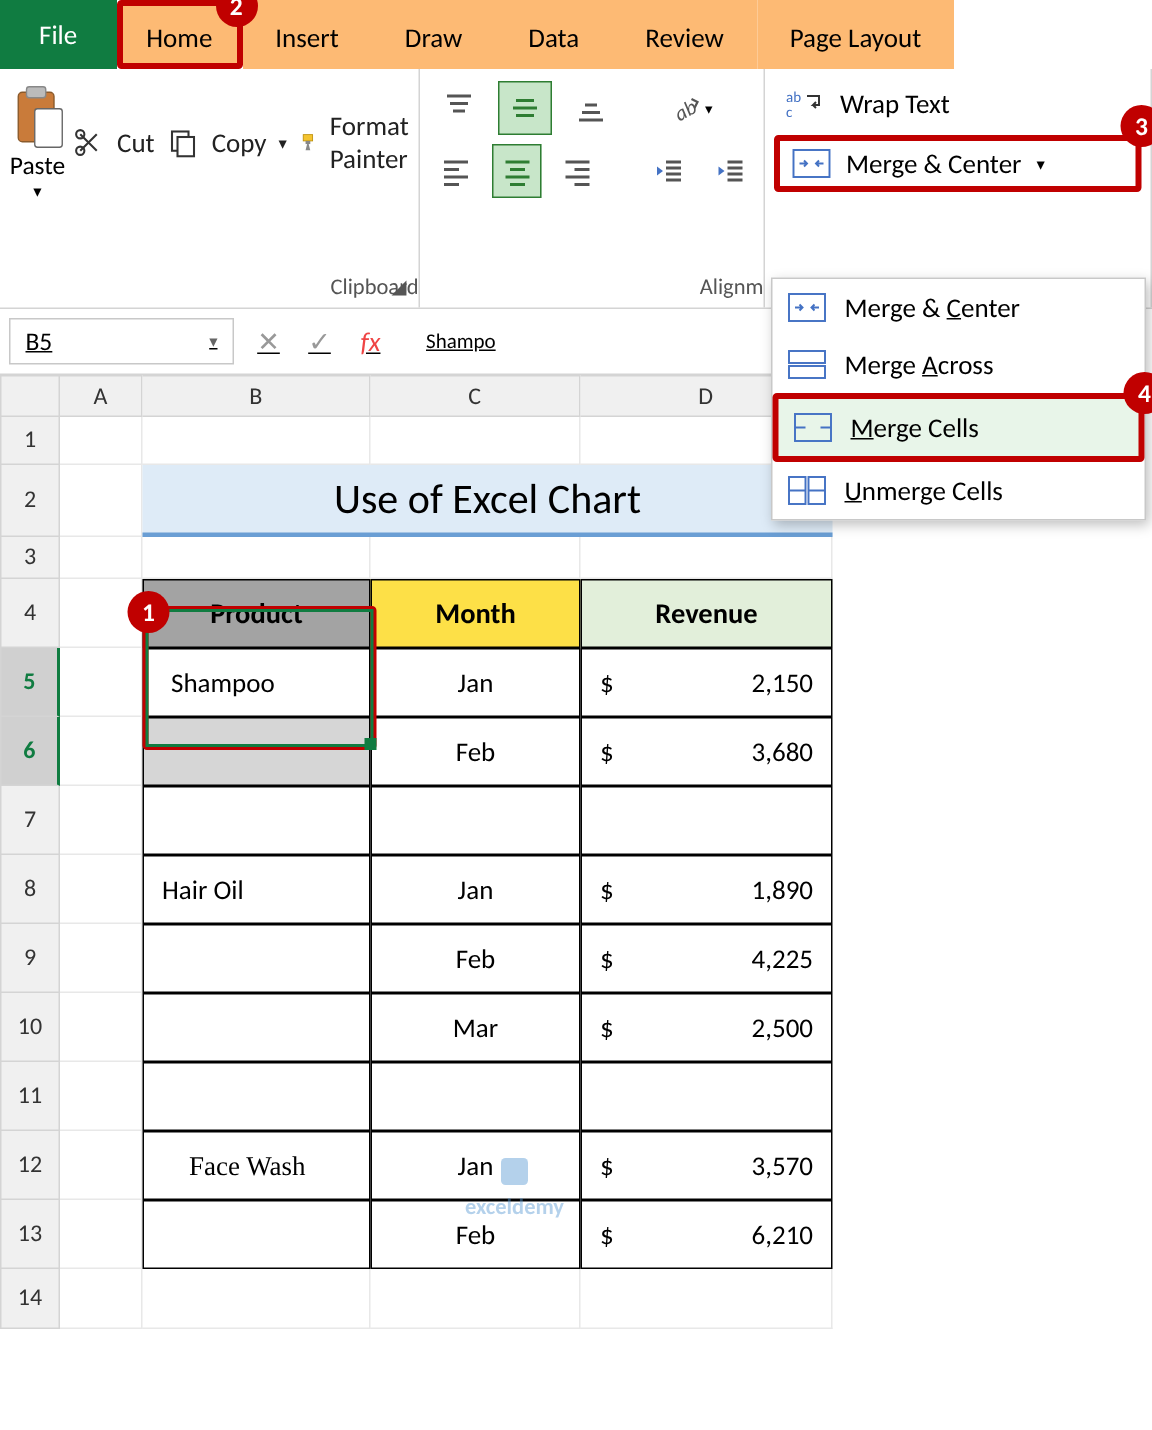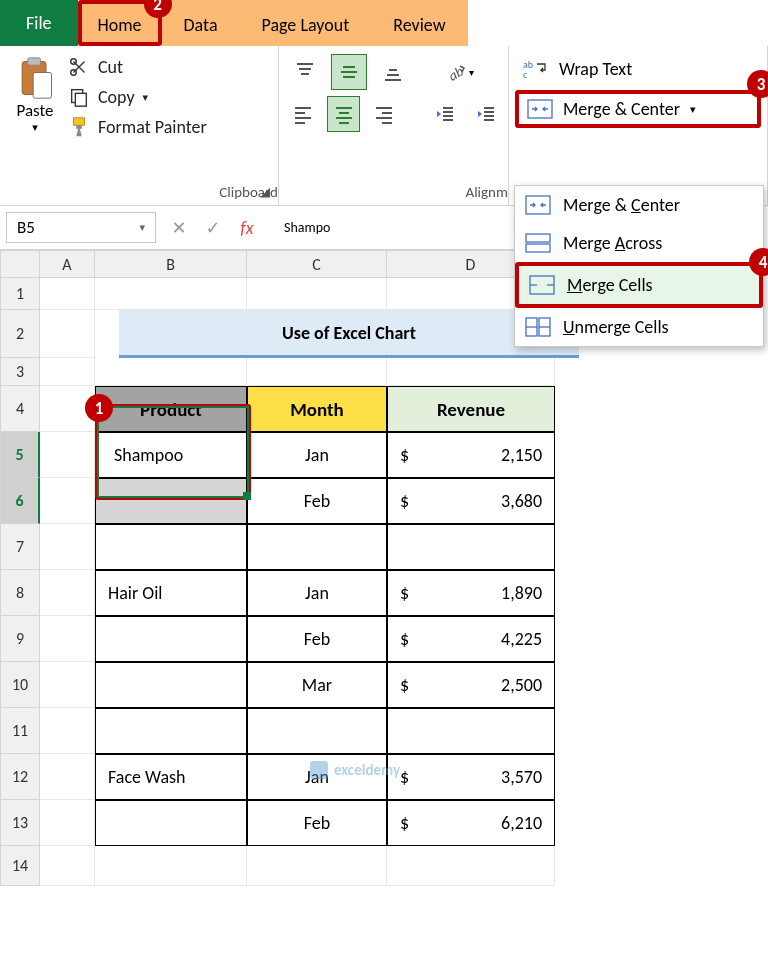--- a/index.html
+++ b/index.html
@@ -16,59 +16,59 @@
 
 
 .ribbon-body { display: flex; background: #fff; border-bottom: 1px solid #d4d4d4; height: 160px; position: relative; }
 .group { border-right: 1px solid #d4d4d4; padding: 4px 6px; display: flex; flex-direction: column; position: relative; }
 .group-label { position: absolute; bottom: 4px; left: 0; right: 0; text-align: right; font-size: 15px; color: #555; }
 .group-launcher { position: absolute; bottom: 6px; right: 8px; font-size: 13px; color: #555; }
 
 .clipboard-grp { width: 280px; }
 .paste-btn { display: flex; flex-direction: column; align-items: center; width: 58px; padding-top: 6px; }
 .paste-icon { width: 38px; height: 44px; }
-.clip-right { display: flex; flex-direction: column; gap: 8px; padding-top: 6px; }
+.clip-right { display: flex; flex-direction: row; gap: 8px; padding-top: 6px; }
 .clip-item { display: flex; align-items: center; gap: 8px; font-size: 18px; color: #222; }
 
 .align-grp { width: 230px; padding-top: 8px; }
 .align-row { display: flex; gap: 8px; margin-bottom: 6px; margin-left: 2px; }
 .align-btn { width: 36px; height: 36px; display: flex; align-items: center; justify-content: center; border: 1px solid transparent; }
 .align-btn.sel { background: #c8e6c9; border: 1px solid #2e7d32; }
 
 .merge-grp { width: 260px; padding-top: 8px; position: relative; }
 .wrap-item { display: flex; align-items: center; gap: 10px; font-size: 18px; padding: 4px 8px; }
 .merge-main { display: flex; align-items: center; gap: 10px; font-size: 18px; padding: 4px 8px; margin-top: 6px; }
 
 
 .merge-dropdown { position: absolute; top: 185px; left: 514px; width: 250px; background: #fff; border: 1px solid #c8c8c8; box-shadow: 2px 3px 8px rgba(0,0,0,0.25); z-index: 20; }
 .dd-item { display: flex; align-items: center; gap: 12px; font-size: 18px; padding: 8px 10px; }
 .dd-item.hl { background: #e8f5e9; }
 .underline-letter { text-decoration: underline; }
 
 
-.formula-bar { display: flex; align-items: center; height: 44px; border-bottom: 1px solid #d4d4d4; }
+.formula-bar { display: flex; align-items: center; height: 44px; border-bottom: 1px solid #d4d4d4; text-decoration: underline; }
 .namebox { width: 150px; border: 1px solid #c8c8c8; margin: 3px 6px; padding: 4px 10px; font-size: 17px; display: flex; align-items: center; justify-content: space-between; }
 .fb-btn { width: 34px; text-align: center; color: #999; font-size: 18px; }
 .fb-content { padding-left: 20px; font-size: 14px; }
 
 
 .grid-area { position: relative; }
 .col-headers { display: flex; }
 .corner { width: 40px; height: 28px; background: #f0f0f0; border: 1px solid #d4d4d4; }
 .col-h { height: 28px; background: #f0f0f0; border: 1px solid #d4d4d4; border-left: none; display: flex; align-items: center; justify-content: center; font-size: 16px; color: #333; }
 .row-h { width: 40px; background: #f0f0f0; border: 1px solid #d4d4d4; border-top: none; display: flex; align-items: center; justify-content: center; font-size: 16px; color: #333; }
 .row-h.sel { background: #d0d0d0; color: #107c41; font-weight: 600; border-right: 2px solid #107c41; }
 .grid-row { display: flex; }
 .cell { border-right: 1px solid #e8e8e8; border-bottom: 1px solid #e8e8e8; }
 
 .col-A { width: 55px; } .col-B { width: 152px; } .col-C { width: 140px; } .col-D { width: 168px; }
 .rh-1 { height: 32px; } .rh-2 { height: 48px; } .rh-3 { height: 28px; }
 .rh-data { height: 46px; }
 
-.title-cell { background: #deebf7; border-bottom: 3px solid #6a9ed4; font-size: 18px; font-weight: 700; display: flex; align-items: center; justify-content: center; color: #000; margin-left: 24px; }
+.title-cell { background: #deebf7; border-bottom: 3px solid #6a9ed4; font-size: 28px; font-weight: 400; display: flex; align-items: center; justify-content: center; color: #000; }
 .hdr-cell { font-weight: 700; font-size: 19px; display: flex; align-items: center; justify-content: center; border: 1.5px solid #000; }
 .hdr-b { background: #a3a3a3; } .hdr-c { background: #fde047; } .hdr-d { background: #e2efda; }
 .data-cell { border: 1.5px solid #000; font-size: 18px; padding: 0 12px; display: flex; align-items: center; }
 .data-cell.center { justify-content: center; }
 .rev-cell { justify-content: space-between; }
 .sel-cell { background: #d6d6d6; }
 
 .sel-box { position: absolute; border: 2.5px solid #107c41; pointer-events: none; }
 .sel-handle { position: absolute; width: 8px; height: 8px; background: #107c41; right: -4px; bottom: -4px; }
 
@@ -79,23 +79,25 @@
 </style>
 </head>
 <body>
 
 <div class="ribbon-tabs">
   <div class="tab-file">File</div>
   <div class="tab active annot-red" style="padding:6px 16px;">
     <span class="active-inner">Home</span>
     <div class="annot-badge" style="top:-14px; right:-14px;">2</div>
   </div>
+  <div class="tab">Insert</div>
+  <div class="tab">Draw</div>
   <div class="tab">Data</div>
+  <div class="tab">Review</div>
   <div class="tab">Page Layout</div>
-  <div class="tab">Review</div>
 </div>
 
 <div class="ribbon-body">
 
   <div class="group clipboard-grp">
     <div style="display:flex; gap:4px;">
       <div class="paste-btn">
         <svg class="paste-icon" viewBox="0 0 40 48">
             <rect x="6" y="6" width="26" height="36" rx="3" fill="#c97b3a" stroke="#8a5a2b"></rect>
             <rect x="12" y="2" width="14" height="8" rx="2" fill="#bbb" stroke="#888"></rect>
@@ -386,21 +388,21 @@
       <div class="grid-row">
     <div class="row-h rh-data">11</div>
     <div class="cell col-A rh-data"></div>
     <div class="data-cell col-B rh-data" style="padding-left:18px;"></div>
     <div class="data-cell center col-C rh-data"></div>
     <div class="data-cell rev-cell col-D rh-data"></div>
       </div>
       <div class="grid-row">
     <div class="row-h rh-data">12</div>
     <div class="cell col-A rh-data"></div>
-    <div class="data-cell col-B rh-data" style="padding-left:12px;">Face Wash</div>
+    <div class="data-cell col-B rh-data" style="padding-left:30px;font-family:Liberation Serif, serif;">Face Wash</div>
     <div class="data-cell center col-C rh-data">Jan</div>
     <div class="data-cell rev-cell col-D rh-data">
           <span>$</span>
           <span>3,570</span>
         </div>
       </div>
       <div class="grid-row">
     <div class="row-h rh-data">13</div>
     <div class="cell col-A rh-data"></div>
     <div class="data-cell col-B rh-data" style="padding-left:18px;"></div>
@@ -422,17 +424,17 @@
 
   <div style="position:absolute; top:154px; left:95px;">
     <div class="annot-red" style="position:absolute; width:156px; height:96px; pointer-events:none;">
       <div class="annot-badge" style="top:-14px; left:-14px;">1</div>
     </div>
     <div class="sel-box" style="width:152px; height:92px; top:2px; left:2px;">
       <div class="sel-handle"></div>
     </div>
   </div>
 
-  <div class="watermark" style="top:511px; left:310px;">
+  <div class="watermark" style="top:522px; left:310px;flex-direction:column;">
     <div class="wm-icon"></div>
       <span>exceldemy</span>
   </div>
 </div>
 
 </body></html>

